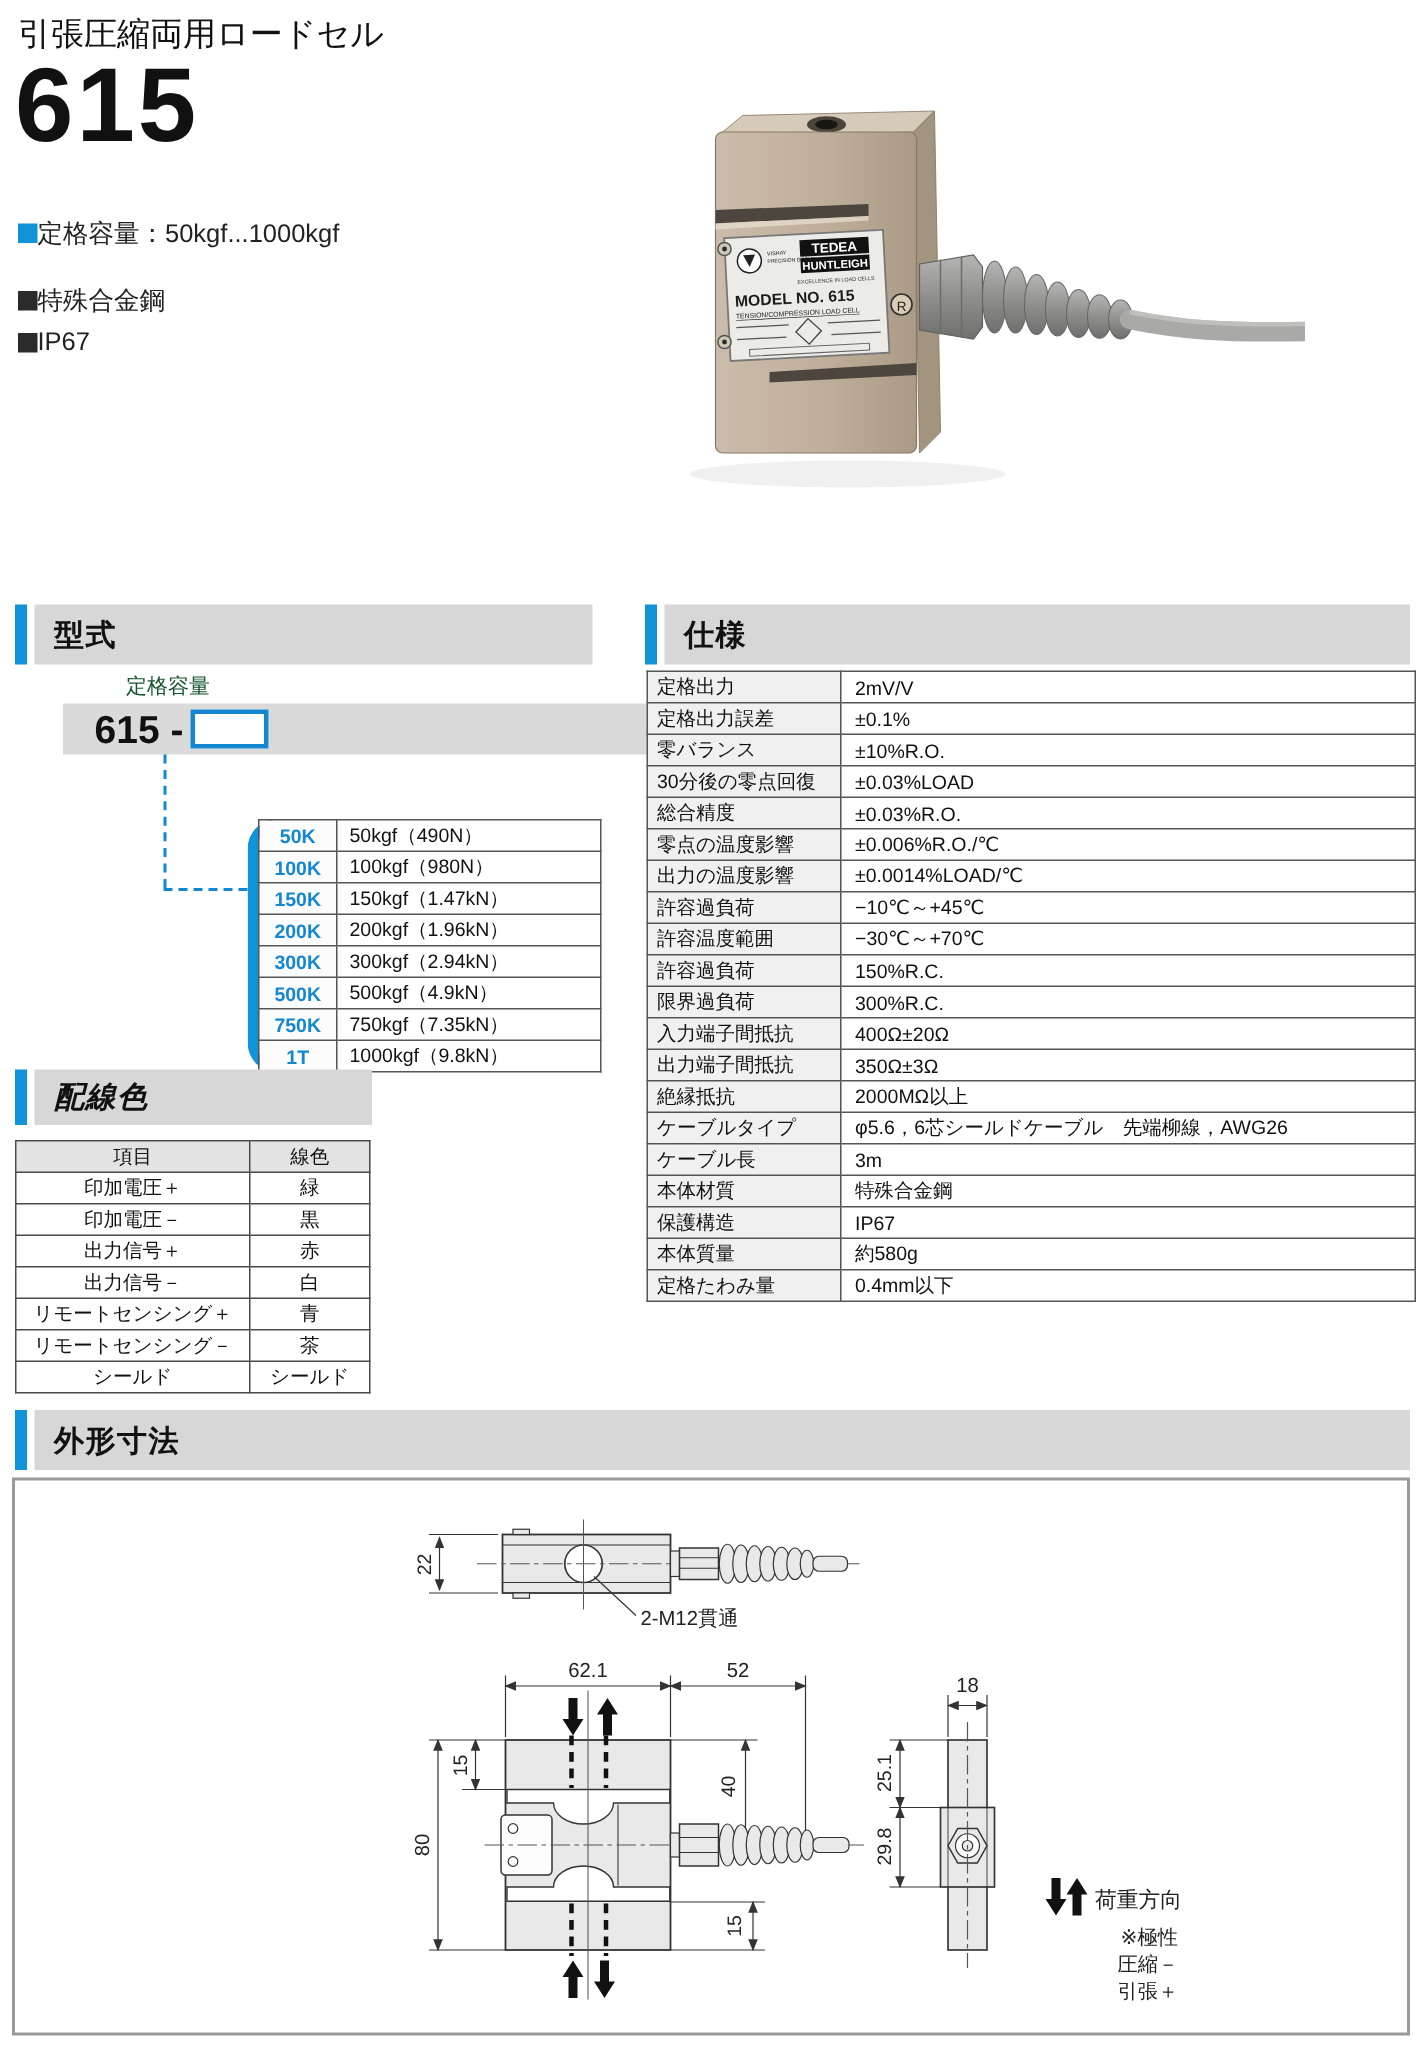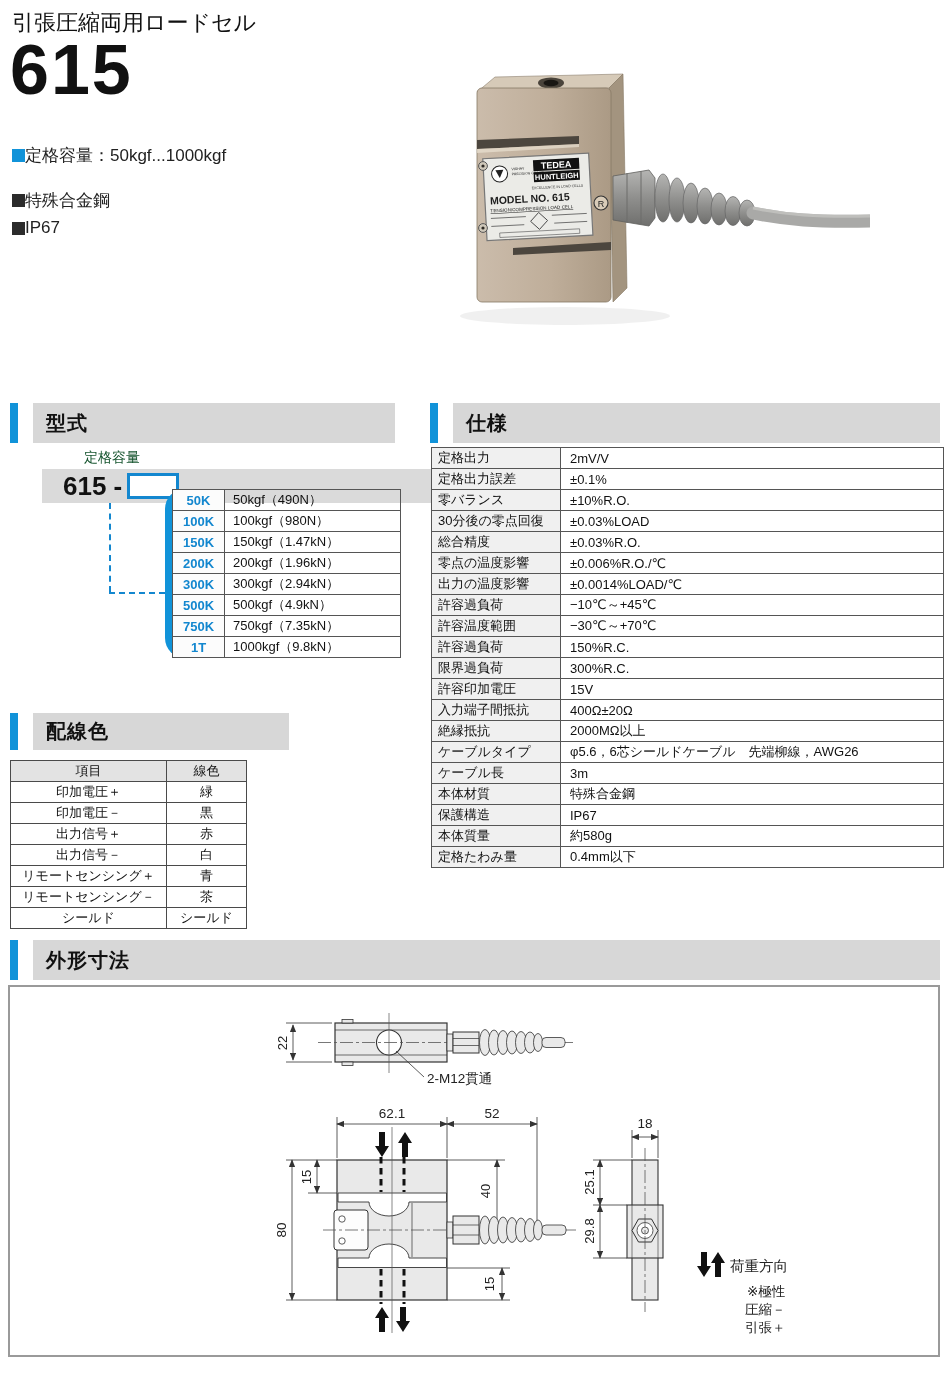--- a/index.html
+++ b/index.html
@@ -14,35 +14,35 @@
   html,body{margin:0;padding:0;}
   body{
     width:950px;height:1380px;position:relative;background:#fff;
     font-family:"Liberation Sans","DejaVu Sans",sans-serif;color:#1a1a1a;
     overflow:hidden;
   }
   .abs{position:absolute;}
   
   .sec-head{position:absolute;display:flex;}
   .sec-head .bar{width:8px;background:var(--blue);}
-  .sec-head .fill{flex:1;margin-left:15px;background:var(--head-gray);display:flex;align-items:center;
+  .sec-head .fill{flex:1;margin-left:5px;background:var(--head-gray);display:flex;align-items:center;
     font-weight:bold;font-size:20px;padding-left:13px;letter-spacing:1px;color:#111;}
   
   .title-sub{left:12px;top:8px;font-size:22px;color:#111;}
   .model-big{left:10px;top:28px;font-size:70px;font-weight:bold;letter-spacing:2px;color:#111;line-height:1.2;}
   .feat{position:absolute;left:12px;display:flex;align-items:center;font-size:17px;color:#222;}
   .feat .sq{width:13px;height:13px;flex:0 0 auto;}
   
   .cap-label{left:84px;top:449px;font-size:14px;color:#14532d;}
   .band{left:0;top:469px;width:395px;height:34px;background:var(--band-gray);margin-left:42px;}
   .band .prefix{position:absolute;left:21px;top:0;line-height:34px;font-size:26px;font-weight:bold;color:#111;}
   .band .code-box{position:absolute;left:85px;top:4px;width:46px;height:20px;background:#fff;border:3px solid var(--blue-text);}
   .dash-v{left:109px;top:503px;height:89px;width:0;border-left:2px dashed var(--blue-text);}
   .dash-h{left:109px;top:592px;width:56px;height:0;border-top:2px dashed var(--blue-text);}
-  .model-table-wrap{left:165px;top:489px;border-left:7px solid var(--blue);border-radius:20px;}
+  .model-table-wrap{left:165px;top:546px;border-left:7px solid var(--blue);border-radius:20px;}
   table{border-collapse:collapse;}
   .model-table td{border:1px solid #555;height:18px;font-size:13px;}
   .model-table td.code{width:49px;text-align:center;color:var(--blue-text);font-weight:bold;background:#fcfcfc;}
   .model-table td.cap{width:166px;padding-left:8px;color:#111;}
   
   .spec-table{left:431px;top:447px;}
   .spec-table td{border:1px solid #555;height:17px;font-size:13px;color:#111;}
   .spec-table td.lab{width:121px;background:var(--cell-gray);padding-left:6px;}
   .spec-table td.val{width:372px;padding-left:9px;}
   
@@ -240,28 +240,28 @@
       </tr>
   <tr>
         <td class="lab">許容過負荷</td>
         <td class="val">150%R.C.</td>
       </tr>
   <tr>
         <td class="lab">限界過負荷</td>
         <td class="val">300%R.C.</td>
       </tr>
   <tr>
-        <td class="lab">許容印加電圧</td>
-        <td class="val">15V</td>
-      </tr>
-  <tr>
         <td class="lab">入力端子間抵抗</td>
         <td class="val">400Ω±20Ω</td>
       </tr>
   <tr>
+        <td class="lab">出力端子間抵抗</td>
+        <td class="val">350Ω±3Ω</td>
+      </tr>
+  <tr>
         <td class="lab">絶縁抵抗</td>
         <td class="val">2000MΩ以上</td>
       </tr>
   <tr>
         <td class="lab">ケーブルタイプ</td>
         <td class="val">φ5.6，6芯シールドケーブル　先端柳線，AWG26</td>
       </tr>
   <tr>
         <td class="lab">ケーブル長</td>
         <td class="val">3m</td>
@@ -278,21 +278,21 @@
         <td class="lab">本体質量</td>
         <td class="val">約580g</td>
       </tr>
   <tr>
         <td class="lab">定格たわみ量</td>
         <td class="val">0.4mm以下</td>
       </tr>
 </tbody>
   </table>
 
-<div class="sec-head" style="left:10px;top:713px;width:279px;height:37px;">
+<div class="sec-head" style="left:10px;top:713px;width:238px;height:37px;font-style:italic;">
   <div class="bar"></div>
   <div class="fill">配線色</div>
 </div>
 <table class="abs wire-table">
   <tbody>
       <tr>
     <th class="c1">項目</th>
     <th class="c2">線色</th>
   </tr>
   <tr>

